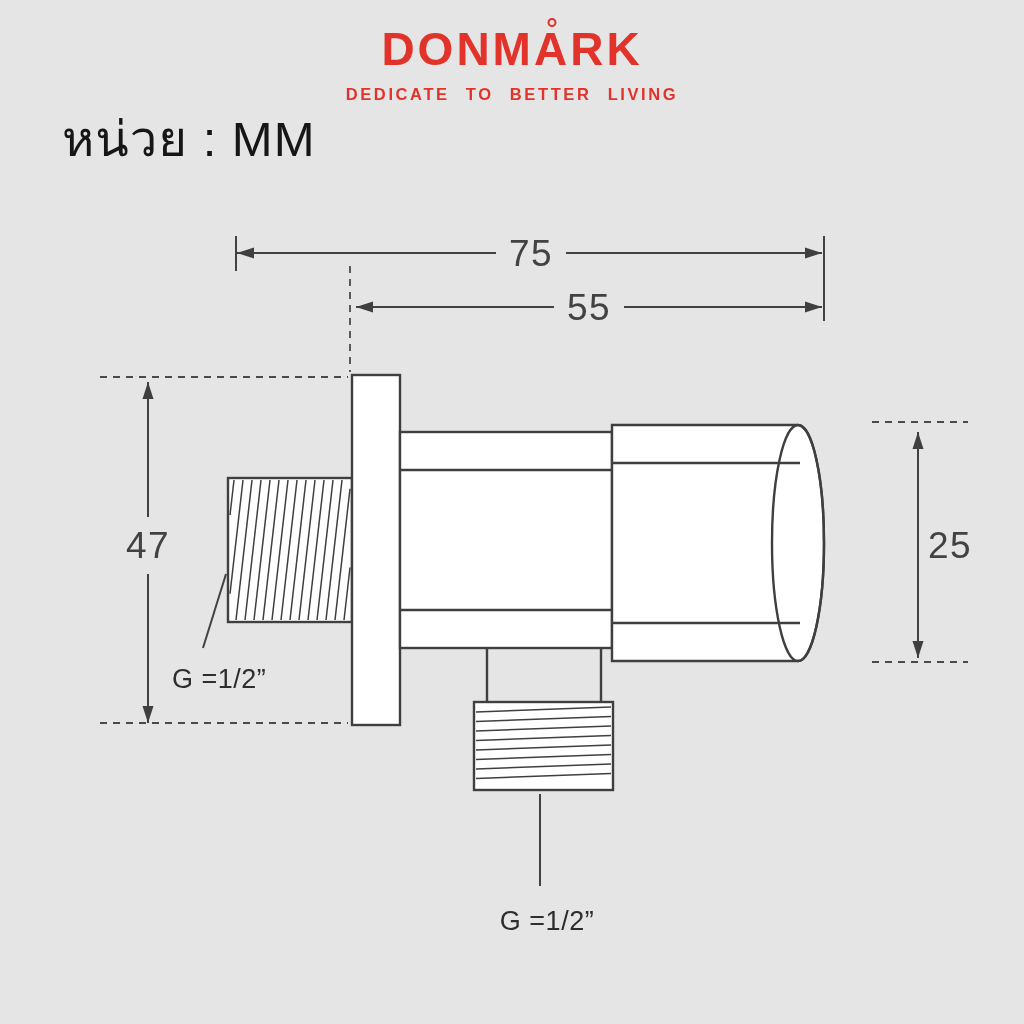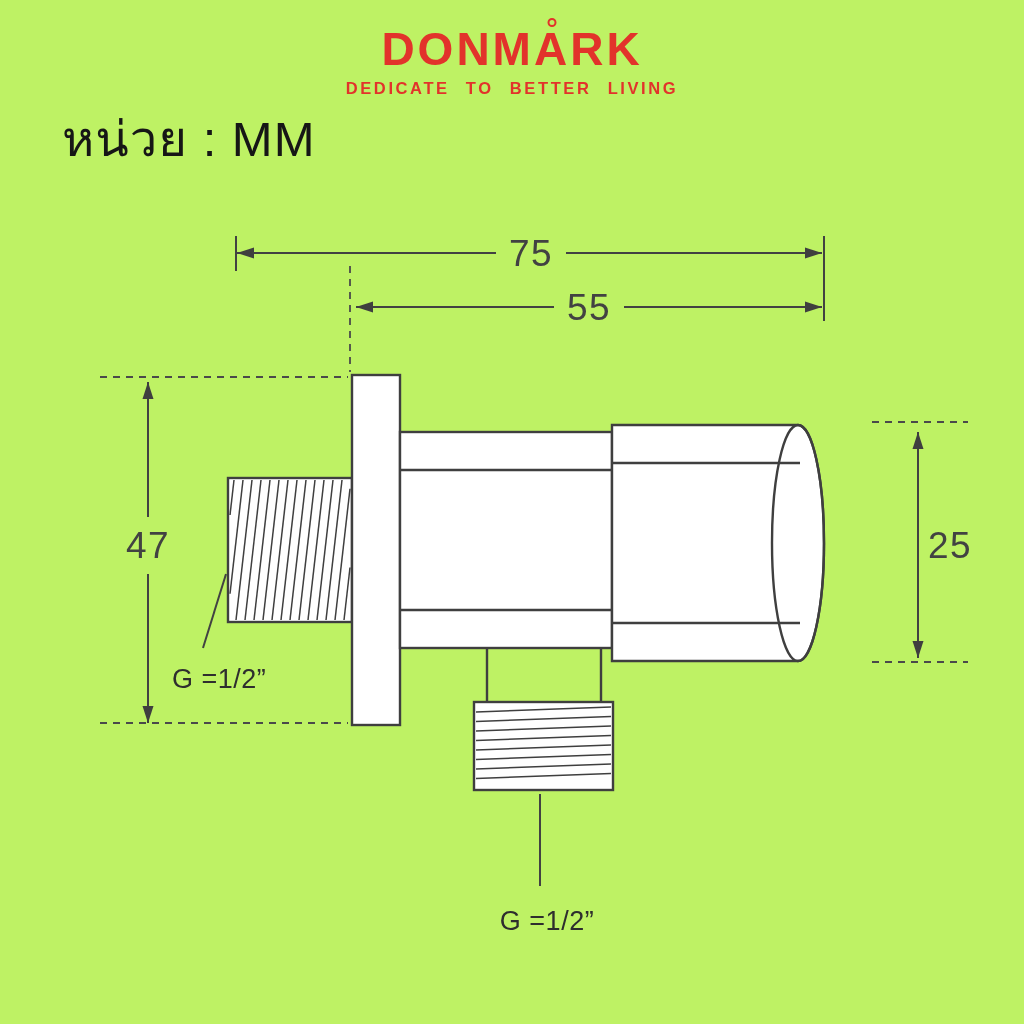--- a/index.html
+++ b/index.html
@@ -1,33 +1,33 @@
 <!DOCTYPE html>
 <html><head>
 <meta charset="utf-8">
 <style>
   html,body{margin:0;padding:0;background:#ffffff;}
   .page{
-    position:relative;width:1024px;height:1024px;background:#bef264;
+    position:relative;width:1024px;height:1024px;background:#e5e5e5;
     font-family:"Liberation Sans",sans-serif;overflow:hidden;
   }
   
   .brand{position:absolute;top:26px;left:0;width:100%;text-align:center;}
   .logo{
     display:inline-block;font-size:46px;font-weight:800;letter-spacing:3px;
     line-height:1;color:#e2332b;
   }
   .a-wrap{position:relative;display:inline-block;}
   .ring-accent{
     position:absolute;left:50%;top:-8px;transform:translateX(-50%);
     width:9px;height:9px;border:2.5px solid #e2332b;border-radius:50%;
     box-sizing:border-box;
   }
   .tagline{
-    margin-top:7px;font-size:16.5px;font-weight:700;letter-spacing:2.6px;
+    margin-top:13px;font-size:16.5px;font-weight:700;letter-spacing:2.6px;
     word-spacing:9px;color:#e2332b;
   }
   
   .unit-label{
     position:absolute;left:62px;top:100px;font-size:49px;font-weight:500;
     color:#161616;letter-spacing:1px;
   }
   
   .diagram{position:absolute;left:0;top:0;}
   .s-main{fill:#ffffff;stroke:#3f3f3f;stroke-width:2.4;}

